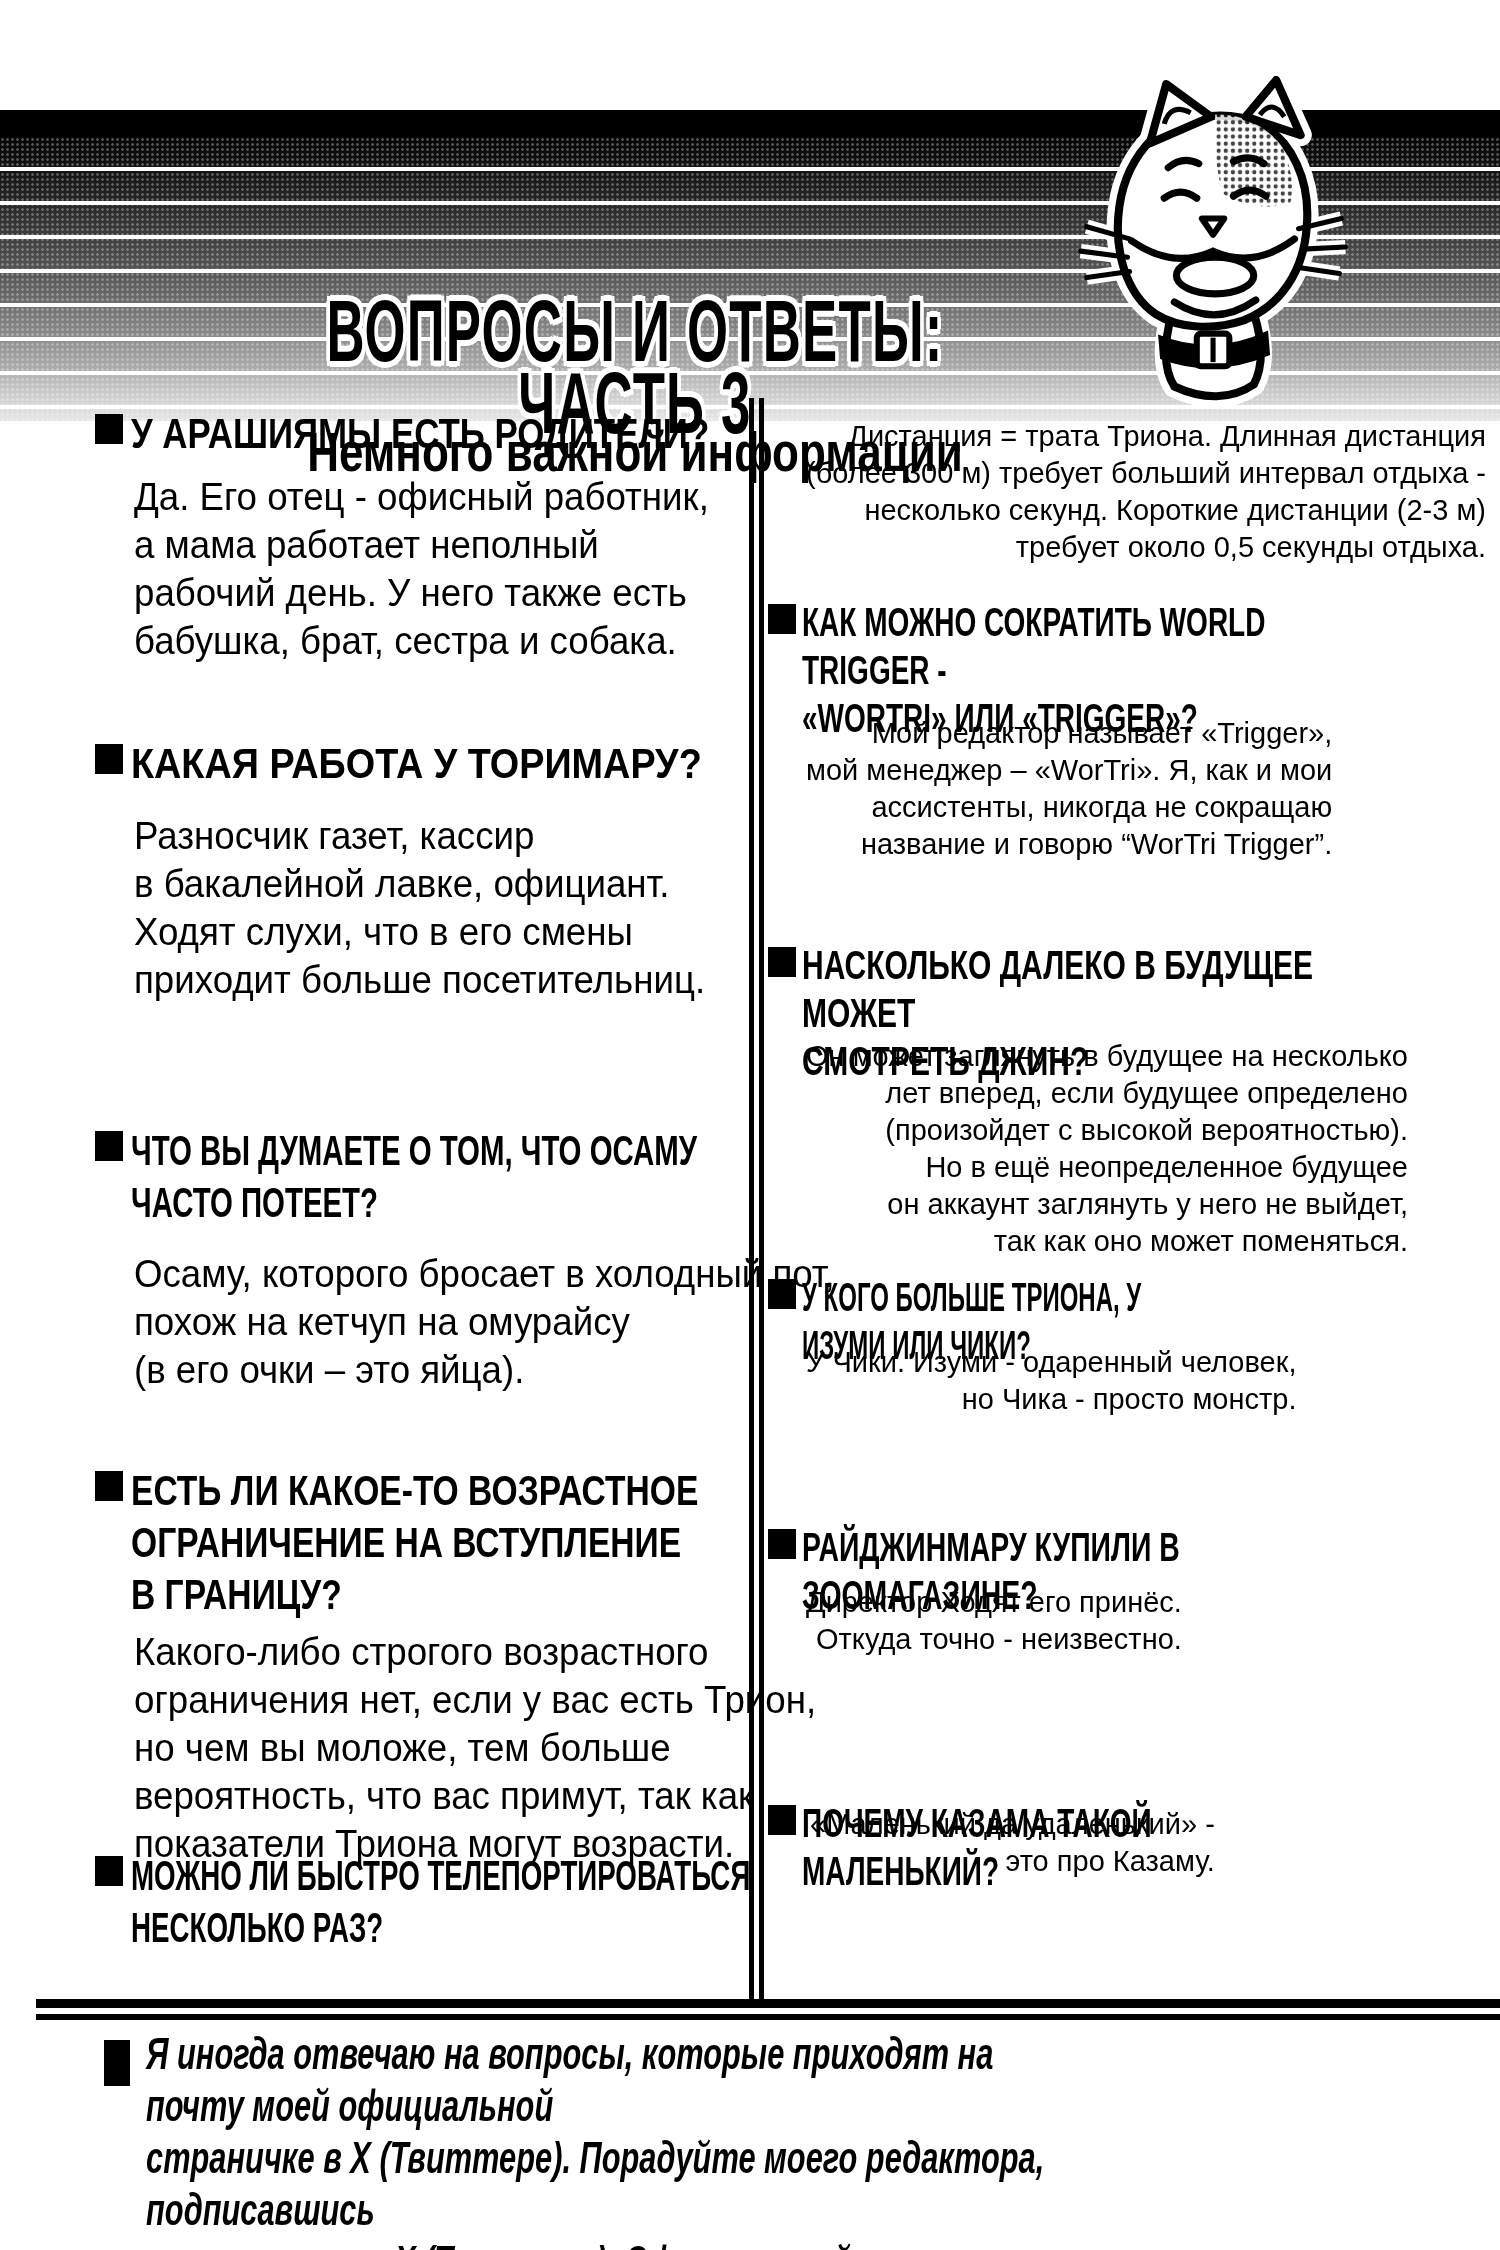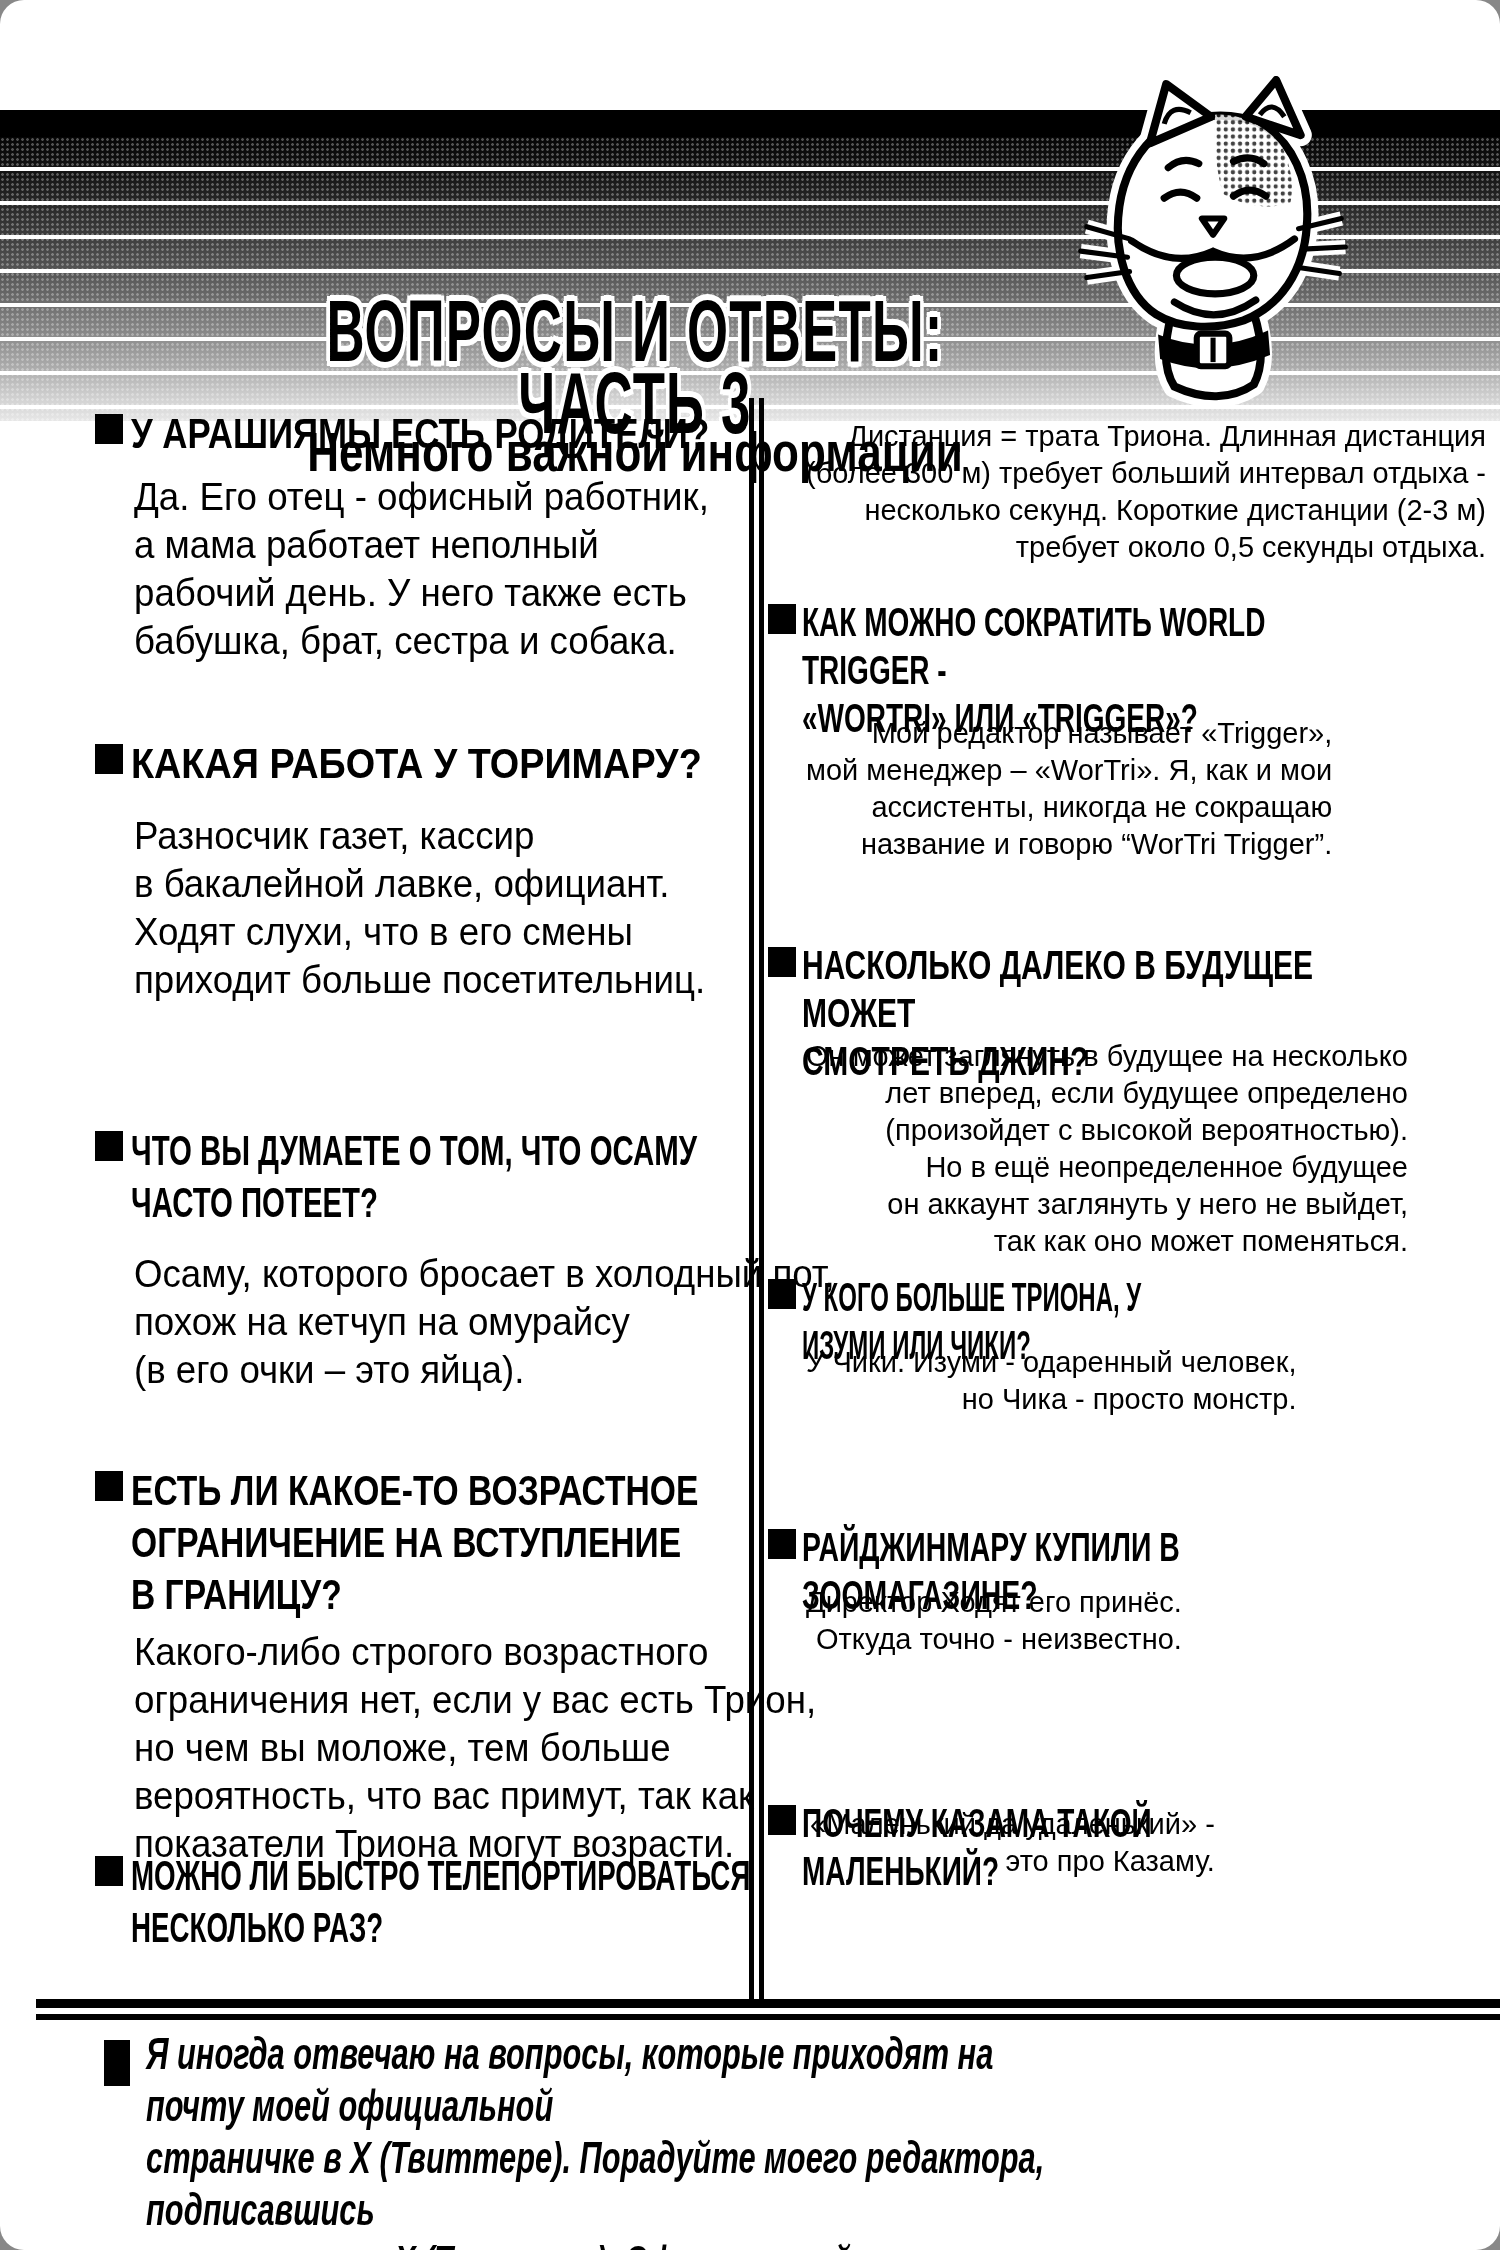--- a/index.html
+++ b/index.html
@@ -3,21 +3,20 @@
 <meta charset="utf-8">
 <style>
   html,body{margin:0;padding:0;background:#888;}
   .page{
     position:relative;
     width:1500px;height:2250px;
     background:#fff;
     overflow:hidden;
     font-family:"Liberation Sans",sans-serif;
     color:#000;
-    border-radius:24px;
   }
   
   .banner{
     position:absolute;left:0;top:110px;width:1500px;height:284px;
     border-top:27px solid #000;
     box-sizing:content-box;
     background:
       repeating-linear-gradient(to bottom, rgba(255,255,255,0) 0 30px, #ffffff 30px 34px),
       radial-gradient(rgba(255,255,255,.30) 1.1px, rgba(255,255,255,0) 1.6px),
       linear-gradient(to bottom,#060606 0%,#141414 12%,#2c2c2c 26%,#474747 40%,#646464 54%,#868686 68%,#ababab 81%,#cecece 91%,#e7e7e7 100%);

